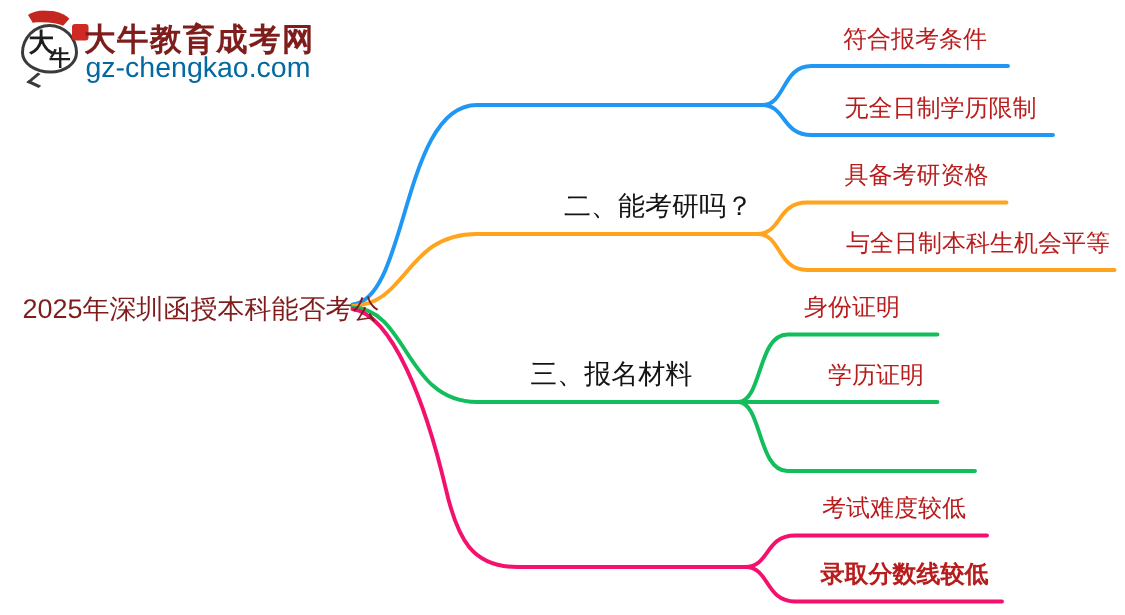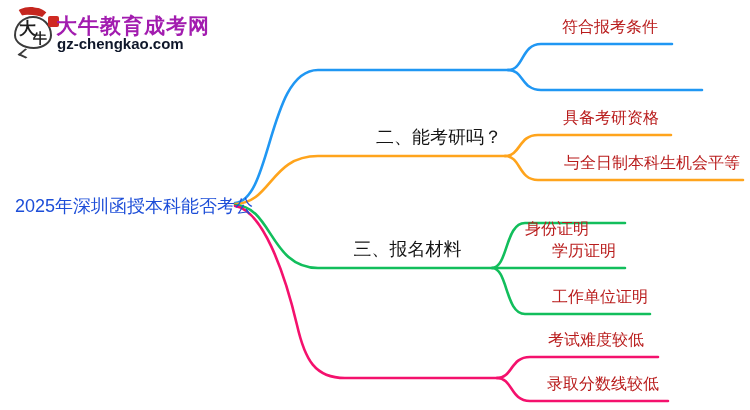--- a/index.html
+++ b/index.html
@@ -15,35 +15,35 @@
   .logo-bubble{position:absolute;left:2px;top:7px;width:38px;height:33px;background:#fff;
     border:2.5px solid #3b3b3b;border-radius:50% 50% 48% 52% / 58% 58% 42% 42%;box-sizing:border-box;}
   .logo-tail{position:absolute;left:9px;top:40px;width:9px;height:9px;background:#fff;
     border-left:2.5px solid #3b3b3b;border-bottom:2.5px solid #3b3b3b;box-sizing:border-box;
     transform:rotate(25deg) skewX(-25deg);}
   .logo-arc{position:absolute;left:3px;top:-2px;width:34px;height:20px;box-sizing:border-box;
     border:6px solid transparent;border-top:8px solid #c5261f;border-radius:50%;transform:rotate(5deg);}
   .logo-seal{position:absolute;right:1px;top:7px;width:11px;height:11px;background:#cf2a23;border-radius:2px;}
   .logo-char-da{position:absolute;left:7px;top:11px;font-size:17px;font-weight:bold;color:#1d1d1d;line-height:1;}
   .logo-char-niu{position:absolute;left:21px;top:22px;font-size:14px;font-weight:bold;color:#1d1d1d;line-height:1;}
-  .site-name{position:absolute;left:56px;top:12px;font-size:21px;font-weight:800;color:#a21caf;letter-spacing:1px;white-space:nowrap;}
-  .site-url{position:absolute;left:57px;top:35px;font-size:15px;font-weight:700;color:#0f172a;white-space:nowrap;}
+  .site-name{position:absolute;left:56px;top:12px;font-size:21px;font-weight:800;color:#7f1d1d;letter-spacing:1px;white-space:nowrap;}
+  .site-url{position:absolute;left:57px;top:35px;font-size:19px;font-weight:400;color:#0369a1;white-space:nowrap;}
 
   
-  .root-label{position:absolute;left:15px;top:194px;font-size:18px;color:#1d4ed8;white-space:nowrap;}
+  .root-label{position:absolute;left:15px;top:194px;font-size:18px;color:#7f1d1d;white-space:nowrap;}
   .branch-label{position:absolute;font-size:18px;color:#141414;white-space:nowrap;text-align:center;line-height:1.2;}
   .b1{left:330px;top:41px;width:170px;}
   .b2{left:332px;top:127px;width:170px;text-align:right;}
   .b3{left:325px;top:239px;width:165px;}
   .b4{left:326px;top:349px;width:165px;}
   .child-label{position:absolute;font-size:16px;color:#b91c1c;white-space:nowrap;line-height:1.25;}
   .c11{left:562px;top:17px;}  .c12{left:563px;top:63px;}
   .c21{left:563px;top:108px;} .c22{left:564px;top:153px;}
-  .c31{left:525px;top:196px;margin-top:23px;} .c32{left:552px;top:241px;} .c33{left:552px;top:287px;}
-  .c41{left:548px;top:330px;} .c42{left:547px;top:374px;}
+  .c31{left:536px;top:196px;} .c32{left:552px;top:241px;} .c33{left:552px;top:287px;}
+  .c41{left:548px;top:330px;} .c42{left:547px;top:374px;font-weight:bold;}
 </style>
 </head>
 <body>
 
 <div class="stage">
 
   <svg class="lines" viewBox="0 0 750 410">
 
     <path d="M235,203 C272,200 268,70 318,70 L508,70" stroke="#2097F3"></path>
     <path d="M508,70 C524,70 521,44 541,44 L672,44" stroke="#2097F3"></path>
@@ -72,21 +72,21 @@
   </div>
   <div class="site-name">大牛教育成考网</div>
   <div class="site-url">gz-chengkao.com</div>
 
   <div class="root-label">2025年深圳函授本科能否考公</div>
 
   <div class="branch-label b2">二、能考研吗？</div>
   <div class="branch-label b3">三、报名材料</div>
 
   <div class="child-label c11">符合报考条件</div>
+  <div class="child-label c12">无全日制学历限制</div>
   <div class="child-label c22">与全日制本科生机会平等</div>
   <div class="child-label c21">具备考研资格</div>
   <div class="child-label c31">身份证明</div>
   <div class="child-label c32">学历证明</div>
-  <div class="child-label c33">工作单位证明</div>
   <div class="child-label c41">考试难度较低</div>
   <div class="child-label c42">录取分数线较低</div>
 
 </div>
 
 </body></html>

